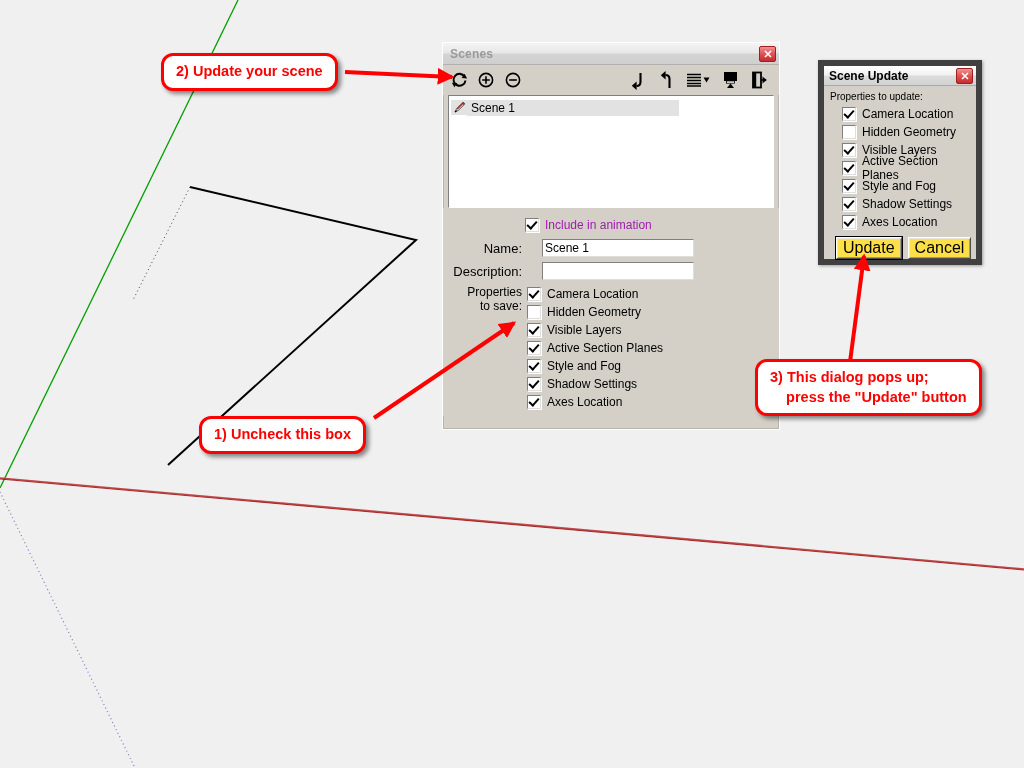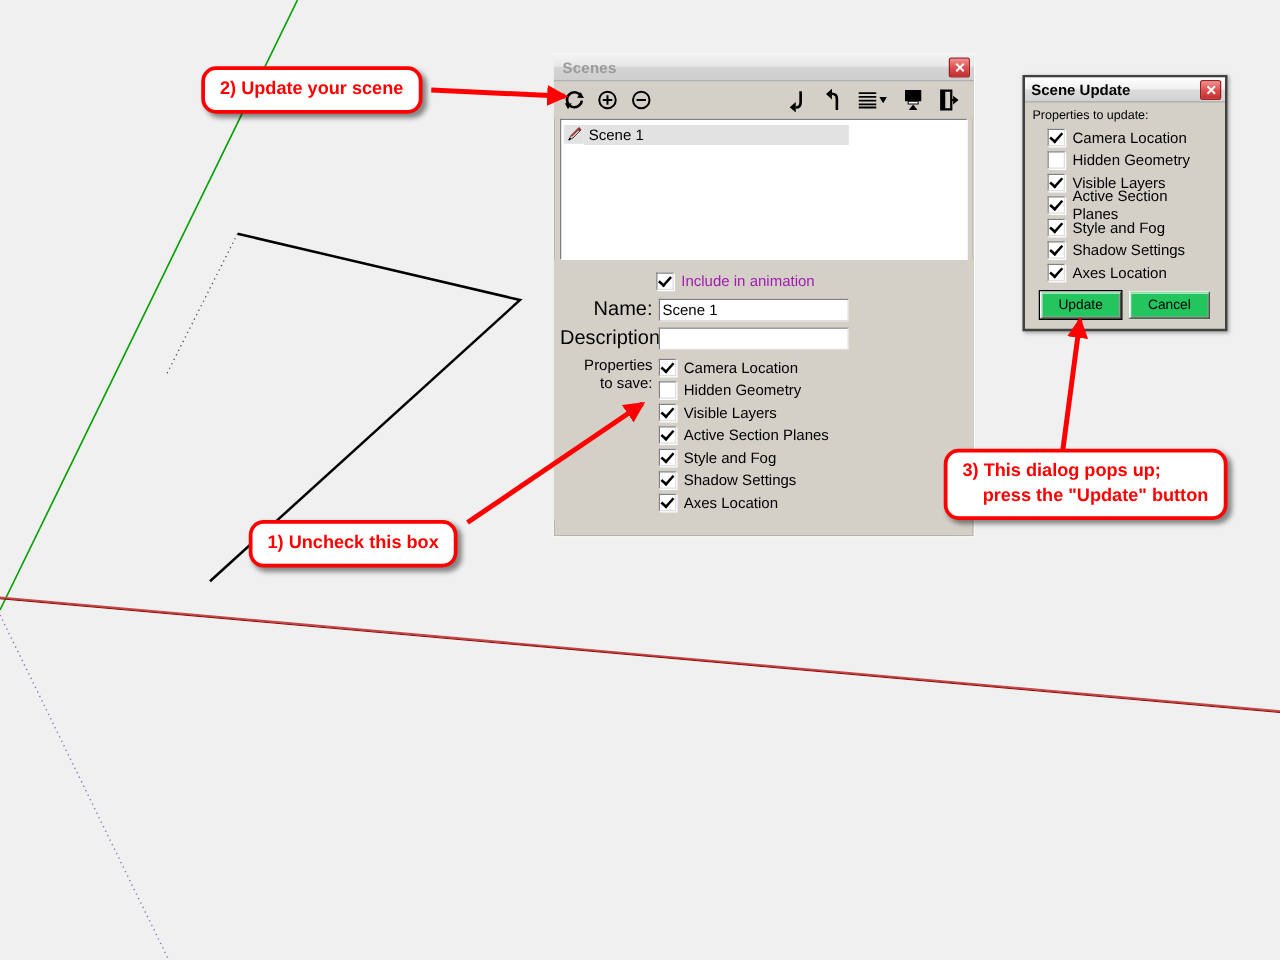--- a/index.html
+++ b/index.html
@@ -132,23 +132,23 @@
   .anim-row .lbl { font-size: 12px; color: #a21caf; margin-left: 6px; user-select:none; }
 
   .field-row {
     display: flex;
     align-items: center;
     margin-bottom: 5px;
   }
   .field-label {
     width: 74px;
     text-align: right;
-    font-size: 16px;
+    font-size: 13px;
     color: #000;
-    padding-right: 5px;
+    padding-right: 20px;
     user-select: none;
   }
   .text-input {
     width: 152px;
     height: 18px;
     background: #ffffff;
     border: 1px solid #808080;
     border-right-color: #dedede;
     border-bottom-color: #dedede;
     font-size: 12px;
@@ -197,21 +197,21 @@
   }
 
   
   #scene-update {
     position: absolute;
     left: 818px;
     top: 60px;
     width: 164px;
     height: 205px;
     background: #d4d0c8;
-    border: 2px solid #404040;
+    border: 6px solid #404040;
     box-sizing: border-box;
     box-shadow: 1px 1px 3px rgba(0,0,0,0.35);
   }
   .su-titlebar {
     position: relative;
     height: 19px;
     background: linear-gradient(to bottom, #ffffff 0%, #f0f0f0 48%, #dcdcdc 52%, #d2d2d2 100%);
     border-bottom: 1px solid #a9a9a9;
     display: flex;
     align-items: center;
@@ -230,23 +230,23 @@
   .su-item .lbl { font-size: 12px; color: #000; margin-left: 6px; user-select:none; }
 
   .su-buttons {
     display: flex;
     gap: 6px;
     margin-top: 6px;
     padding: 0 6px;
   }
   .btn {
     font-family: "Liberation Sans", sans-serif;
-    font-size: 11px;
+    font-size: 16px;
     color: #000;
-    background: #22c55e;
+    background: #fde047;
     border: 1px solid;
     border-color: #ffffff #4d4d4d #4d4d4d #ffffff;
     box-shadow: inset 1px 1px 0 #e8e6e1, inset -1px -1px 0 #9a9a94;
     height: 22px;
     flex: 1;
     cursor: pointer;
     user-select:none;
   }
   .btn.default { outline: 1px solid #000; outline-offset: 0px; }
 

